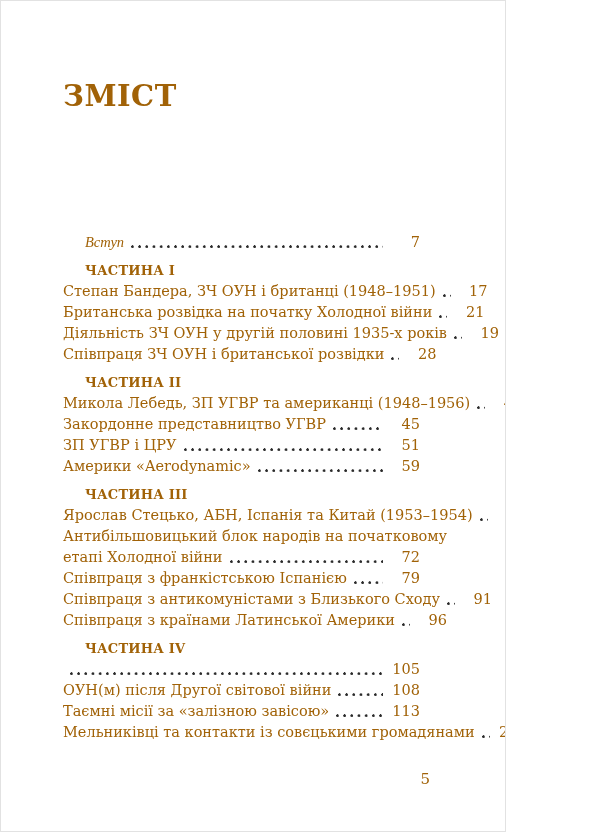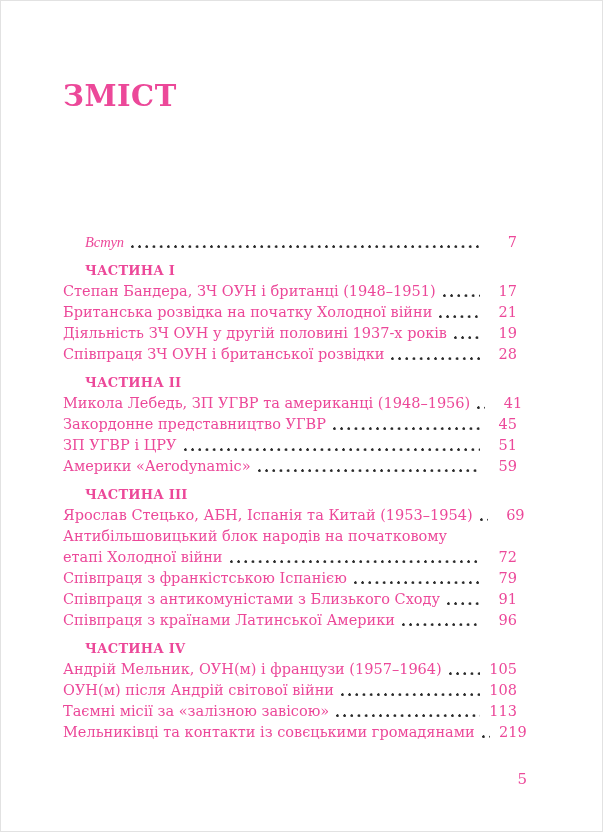--- a/index.html
+++ b/index.html
@@ -2,28 +2,28 @@
 <html><head>
 <meta charset="utf-8">
 <style>
   html, body {
     margin: 0;
     padding: 0;
     background: #ffffff;
   }
   .page {
     position: relative;
-    width: 603px;
+    width: 506px;
     height: 832px;
     box-sizing: border-box;
     background: #ffffff;
     border: 1px solid #e2e2e2;
     padding: 78px 85px 0 62px;
     font-family: "DejaVu Serif", "Liberation Serif", serif;
-    color: #ec4899;
+    color: #a16207;
     overflow: hidden;
   }
   .title {
     margin: 0;
     font-size: 29px;
     line-height: 35px;
     font-weight: bold;
     letter-spacing: 0.5px;
   }
   .toc {
@@ -94,21 +94,21 @@
               <span class="label">Степан Бандера, ЗЧ ОУН і британці (1948–1951)</span>
               <span class="leader"></span>
               <span class="pageno">17</span>
             </div>
             <div class="row">
               <span class="label">Британська розвідка на початку Холодної війни</span>
               <span class="leader"></span>
               <span class="pageno">21</span>
             </div>
             <div class="row">
-              <span class="label">Діяльність ЗЧ ОУН у другій половині 1937-х років</span>
+              <span class="label">Діяльність ЗЧ ОУН у другій половині 1935-х років</span>
               <span class="leader"></span>
               <span class="pageno">19</span>
             </div>
             <div class="row">
               <span class="label">Співпраця ЗЧ ОУН і британської розвідки</span>
               <span class="leader"></span>
               <span class="pageno">28</span>
             </div>
           </div>
   </section>
@@ -170,26 +170,25 @@
               <span class="leader"></span>
               <span class="pageno">96</span>
             </div>
           </div>
   </section>
 
   <section class="toc-section">
     <h2 class="section-heading">ЧАСТИНА IV</h2>
     <div class="entries">
             <div class="row">
-              <span class="label">Андрій Мельник, ОУН(м) і французи (1957–1964)</span>
               <span class="leader"></span>
               <span class="pageno">105</span>
             </div>
             <div class="row">
-              <span class="label">ОУН(м) після Андрій світової війни</span>
+              <span class="label">ОУН(м) після Другої світової війни</span>
               <span class="leader"></span>
               <span class="pageno">108</span>
             </div>
             <div class="row">
               <span class="label">Таємні місії за «залізною завісою»</span>
               <span class="leader"></span>
               <span class="pageno">113</span>
             </div>
             <div class="row">
               <span class="label">Мельниківці та контакти із совєцькими громадянами</span>

